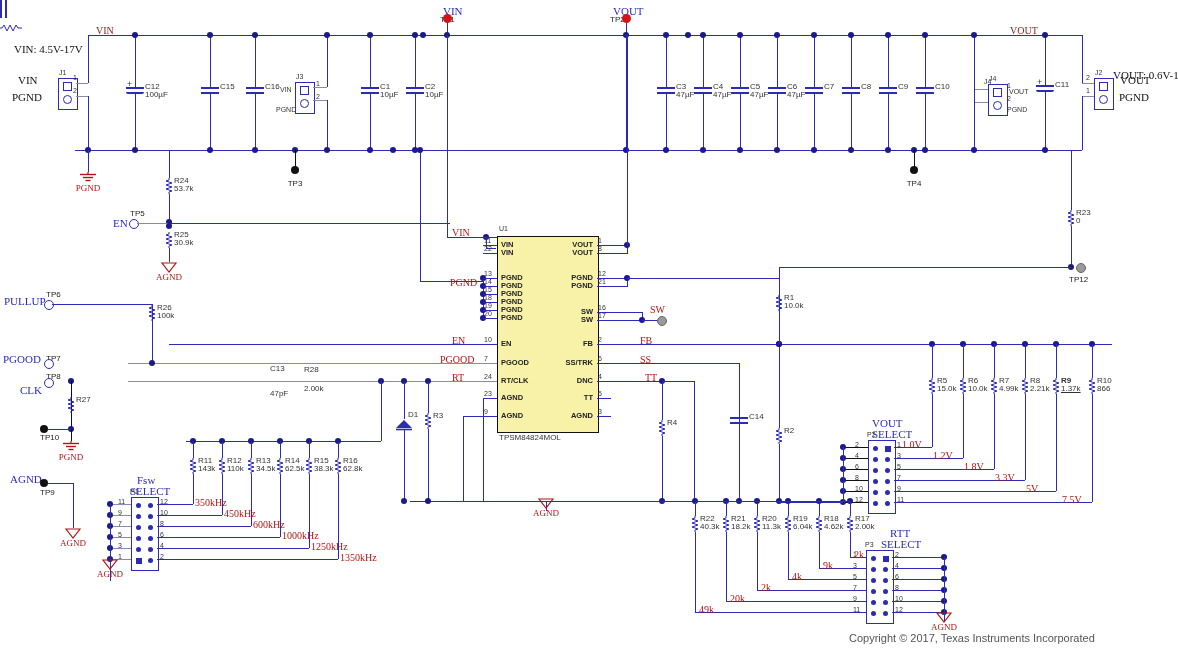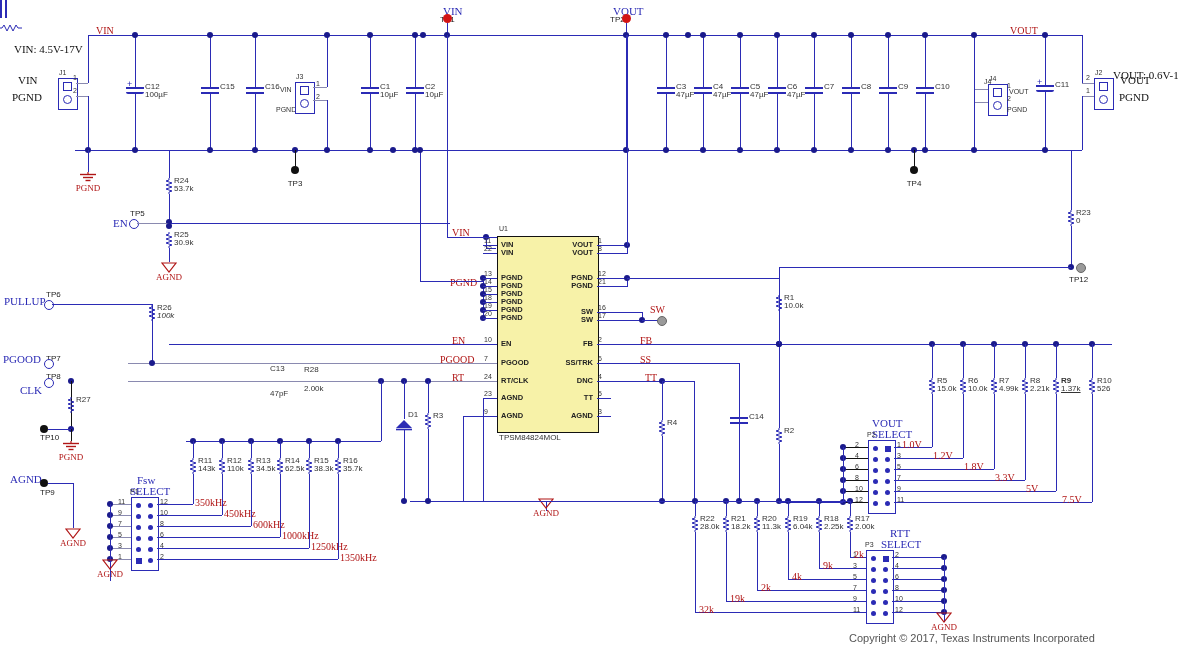--- a/index.html
+++ b/index.html
@@ -564,21 +564,21 @@
     <div class="lbl tp" style="left: 46px; top: 291px;">TP6</div>
     <div class="tphollow" style="left: 44px; top: 300px;"></div>
     <div class="wire h " style="left: 52px; top: 304px; width: 100px;"></div>
     <div class="wire v " style="left: 152px; top: 304px; height: 59px;"></div>
     <div class="res" style="left: 149px; top: 305px;">
       <svg width="6" height="16" viewBox="0 0 6 16">
         <polyline points="3,0 3,2 0,3 6,5 0,7 6,9 0,11 6,13 3,14 3,16" fill="none" stroke="#2b2bb5" stroke-width="1"></polyline>
       </svg>
     </div>
     <div class="lbl ref" style="left: 157px; top: 304px;">R26</div>
-    <div class="lbl ref" style="left: 157px; top: 312px; font-style: italic;">100k</div>
+    <div class="lbl ref" style="left: 157px; top: 312px;">100k</div>
     <div class="junction" style="left: 152px; top: 363px;"></div>
     <div class="lbl netb" style="left: 3px; top: 354px;">PGOOD</div>
     <div class="lbl tp" style="left: 46px; top: 355px;">TP7</div>
     <div class="tphollow" style="left: 44px; top: 359px;"></div>
     <div class="lbl netb" style="left: 20px; top: 385px;">CLK</div>
     <div class="lbl tp" style="left: 46px; top: 373px;">TP8</div>
     <div class="tphollow" style="left: 44px; top: 378px;"></div>
     <div class="junction" style="left: 71px; top: 381px;"></div>
     <div class="wire v blk" style="left: 71px; top: 381px; height: 48px;"></div>
     <div class="res" style="left: 68px; top: 397px;">
@@ -724,21 +724,21 @@
     <div class="wire h " style="left: 157px; top: 548px; width: 152px;"></div>
     <div class="lbl net" style="left: 311px; top: 542px;">1250kHz</div>
     <div class="junction" style="left: 338px; top: 441px;"></div>
     <div class="wire v " style="left: 338px; top: 441px; height: 17px;"></div>
     <div class="res" style="left: 335px; top: 458px;">
       <svg width="6" height="16" viewBox="0 0 6 16">
         <polyline points="3,0 3,2 0,3 6,5 0,7 6,9 0,11 6,13 3,14 3,16" fill="none" stroke="#2b2bb5" stroke-width="1"></polyline>
       </svg>
     </div>
     <div class="lbl ref" style="left: 343px; top: 457px;">R16</div>
-    <div class="lbl ref" style="left: 343px; top: 465px;">35.7k</div>
+    <div class="lbl ref" style="left: 343px; top: 465px;">62.8k</div>
     <div class="wire v " style="left: 338px; top: 474px; height: 85px;"></div>
     <div class="wire h " style="left: 157px; top: 559px; width: 181px;"></div>
     <div class="lbl net" style="left: 340px; top: 553px;">1350kHz</div>
     <div class="lbl hdr" style="left: 872px; top: 418px;">VOUT</div>
     <div class="lbl hdr" style="left: 872px; top: 429px;">SELECT</div>
     <div class="jmp" style="left: 868px; top: 440px; width: 26px; height: 72px;">
       <div class="jdot" style="left: 4px; top: 5px;"></div>
       <div class="jsq" style="left: 16px; top: 4.5px;"></div>
       <div class="jdot" style="left: 4px; top: 16px;"></div>
       <div class="jdot" style="left: 16px; top: 16px;"></div>
@@ -839,21 +839,21 @@
     <div class="wire h " style="left: 894px; top: 491px; width: 162px;"></div>
     <div class="lbl net" style="left: 1026px; top: 484px;">5V</div>
     <div class="junction" style="left: 1092px; top: 344px;"></div>
     <div class="wire v " style="left: 1092px; top: 344px; height: 34px;"></div>
     <div class="res" style="left: 1089px; top: 378px;">
       <svg width="6" height="16" viewBox="0 0 6 16">
         <polyline points="3,0 3,2 0,3 6,5 0,7 6,9 0,11 6,13 3,14 3,16" fill="none" stroke="#2b2bb5" stroke-width="1"></polyline>
       </svg>
     </div>
     <div class="lbl ref" style="left: 1097px; top: 377px;">R10</div>
-    <div class="lbl ref" style="left: 1097px; top: 385px;">526</div>
+    <div class="lbl ref" style="left: 1097px; top: 385px;">866</div>
     <div class="wire v " style="left: 1092px; top: 394px; height: 108px;"></div>
     <div class="wire h " style="left: 894px; top: 502px; width: 198px;"></div>
     <div class="lbl net" style="left: 1062px; top: 495px;">7.5V</div>
     <div class="wire v " style="left: 1112px; top: 344px; height: 0px;"></div>
     <div class="lbl hdr" style="left: 890px; top: 528px;">RTT</div>
     <div class="lbl hdr" style="left: 881px; top: 539px;">SELECT</div>
     <div class="jmp" style="left: 866px; top: 550px; width: 26px; height: 72px;">
       <div class="jdot" style="left: 4px; top: 5px;"></div>
       <div class="jsq" style="left: 16px; top: 4.5px;"></div>
       <div class="jdot" style="left: 4px; top: 16px;"></div>
@@ -901,36 +901,36 @@
     </div>
     <div class="lbl gndt" style="left: 944px; top: 623px; transform: translateX(-50%);">AGND</div>
     <div class="junction" style="left: 695px; top: 501px;"></div>
     <div class="wire v " style="left: 695px; top: 501px; height: 15px;"></div>
     <div class="res" style="left: 692px; top: 516px;">
       <svg width="6" height="16" viewBox="0 0 6 16">
         <polyline points="3,0 3,2 0,3 6,5 0,7 6,9 0,11 6,13 3,14 3,16" fill="none" stroke="#2b2bb5" stroke-width="1"></polyline>
       </svg>
     </div>
     <div class="lbl ref" style="left: 700px; top: 515px;">R22</div>
-    <div class="lbl ref" style="left: 700px; top: 523px;">28.0k</div>
+    <div class="lbl ref" style="left: 700px; top: 523px;">40.3k</div>
     <div class="wire v " style="left: 695px; top: 532px; height: 80px;"></div>
     <div class="wire h " style="left: 695px; top: 612px; width: 171px;"></div>
-    <div class="lbl net" style="left: 699px; top: 605px;">32k</div>
+    <div class="lbl net" style="left: 699px; top: 605px;">49k</div>
     <div class="junction" style="left: 726px; top: 501px;"></div>
     <div class="wire v " style="left: 726px; top: 501px; height: 15px;"></div>
     <div class="res" style="left: 723px; top: 516px;">
       <svg width="6" height="16" viewBox="0 0 6 16">
         <polyline points="3,0 3,2 0,3 6,5 0,7 6,9 0,11 6,13 3,14 3,16" fill="none" stroke="#2b2bb5" stroke-width="1"></polyline>
       </svg>
     </div>
     <div class="lbl ref" style="left: 731px; top: 515px;">R21</div>
     <div class="lbl ref" style="left: 731px; top: 523px;">18.2k</div>
     <div class="wire v " style="left: 726px; top: 532px; height: 69px;"></div>
     <div class="wire h " style="left: 726px; top: 601px; width: 140px;"></div>
-    <div class="lbl net" style="left: 730px; top: 594px;">19k</div>
+    <div class="lbl net" style="left: 730px; top: 594px;">20k</div>
     <div class="junction" style="left: 757px; top: 501px;"></div>
     <div class="wire v " style="left: 757px; top: 501px; height: 15px;"></div>
     <div class="res" style="left: 754px; top: 516px;">
       <svg width="6" height="16" viewBox="0 0 6 16">
         <polyline points="3,0 3,2 0,3 6,5 0,7 6,9 0,11 6,13 3,14 3,16" fill="none" stroke="#2b2bb5" stroke-width="1"></polyline>
       </svg>
     </div>
     <div class="lbl ref" style="left: 762px; top: 515px;">R20</div>
     <div class="lbl ref" style="left: 762px; top: 523px;">11.3k</div>
     <div class="wire v " style="left: 757px; top: 532px; height: 58px;"></div>
@@ -949,21 +949,21 @@
     <div class="wire h " style="left: 788px; top: 579px; width: 78px;"></div>
     <div class="lbl net" style="left: 792px; top: 572px;">4k</div>
     <div class="junction" style="left: 819px; top: 501px;"></div>
     <div class="wire v " style="left: 819px; top: 501px; height: 15px;"></div>
     <div class="res" style="left: 816px; top: 516px;">
       <svg width="6" height="16" viewBox="0 0 6 16">
         <polyline points="3,0 3,2 0,3 6,5 0,7 6,9 0,11 6,13 3,14 3,16" fill="none" stroke="#2b2bb5" stroke-width="1"></polyline>
       </svg>
     </div>
     <div class="lbl ref" style="left: 824px; top: 515px;">R18</div>
-    <div class="lbl ref" style="left: 824px; top: 523px;">2.25k</div>
+    <div class="lbl ref" style="left: 824px; top: 523px;">4.62k</div>
     <div class="wire v " style="left: 819px; top: 532px; height: 36px;"></div>
     <div class="wire h " style="left: 819px; top: 568px; width: 47px;"></div>
     <div class="lbl net" style="left: 823px; top: 561px;">9k</div>
     <div class="junction" style="left: 850px; top: 501px;"></div>
     <div class="wire v " style="left: 850px; top: 501px; height: 15px;"></div>
     <div class="res" style="left: 847px; top: 516px;">
       <svg width="6" height="16" viewBox="0 0 6 16">
         <polyline points="3,0 3,2 0,3 6,5 0,7 6,9 0,11 6,13 3,14 3,16" fill="none" stroke="#2b2bb5" stroke-width="1"></polyline>
       </svg>
     </div>

